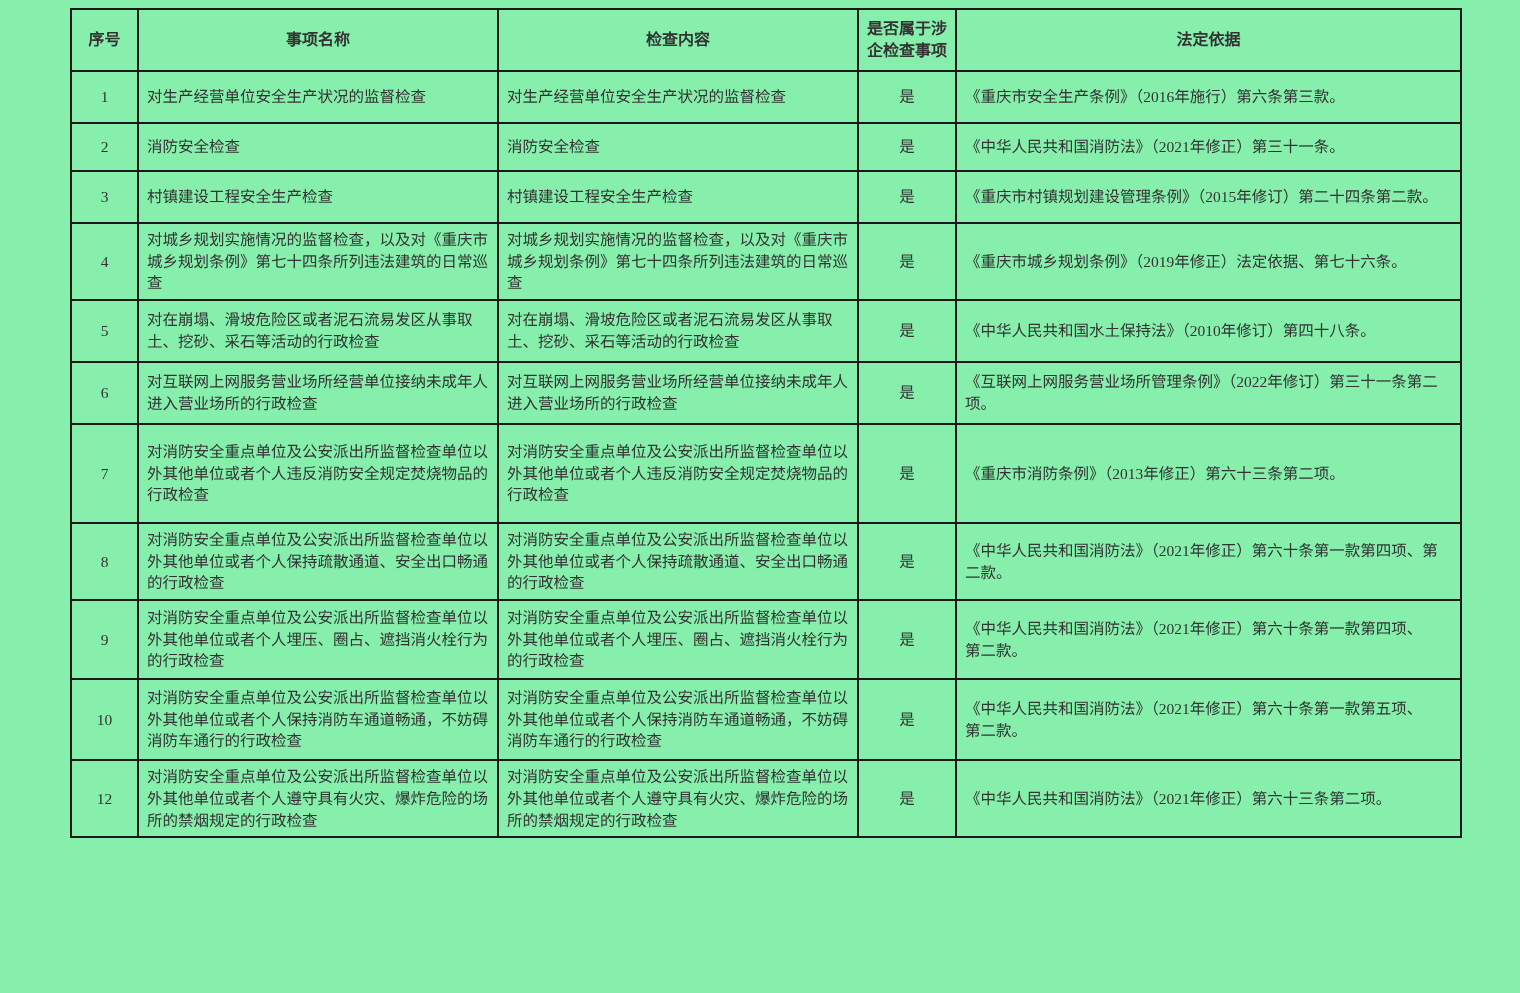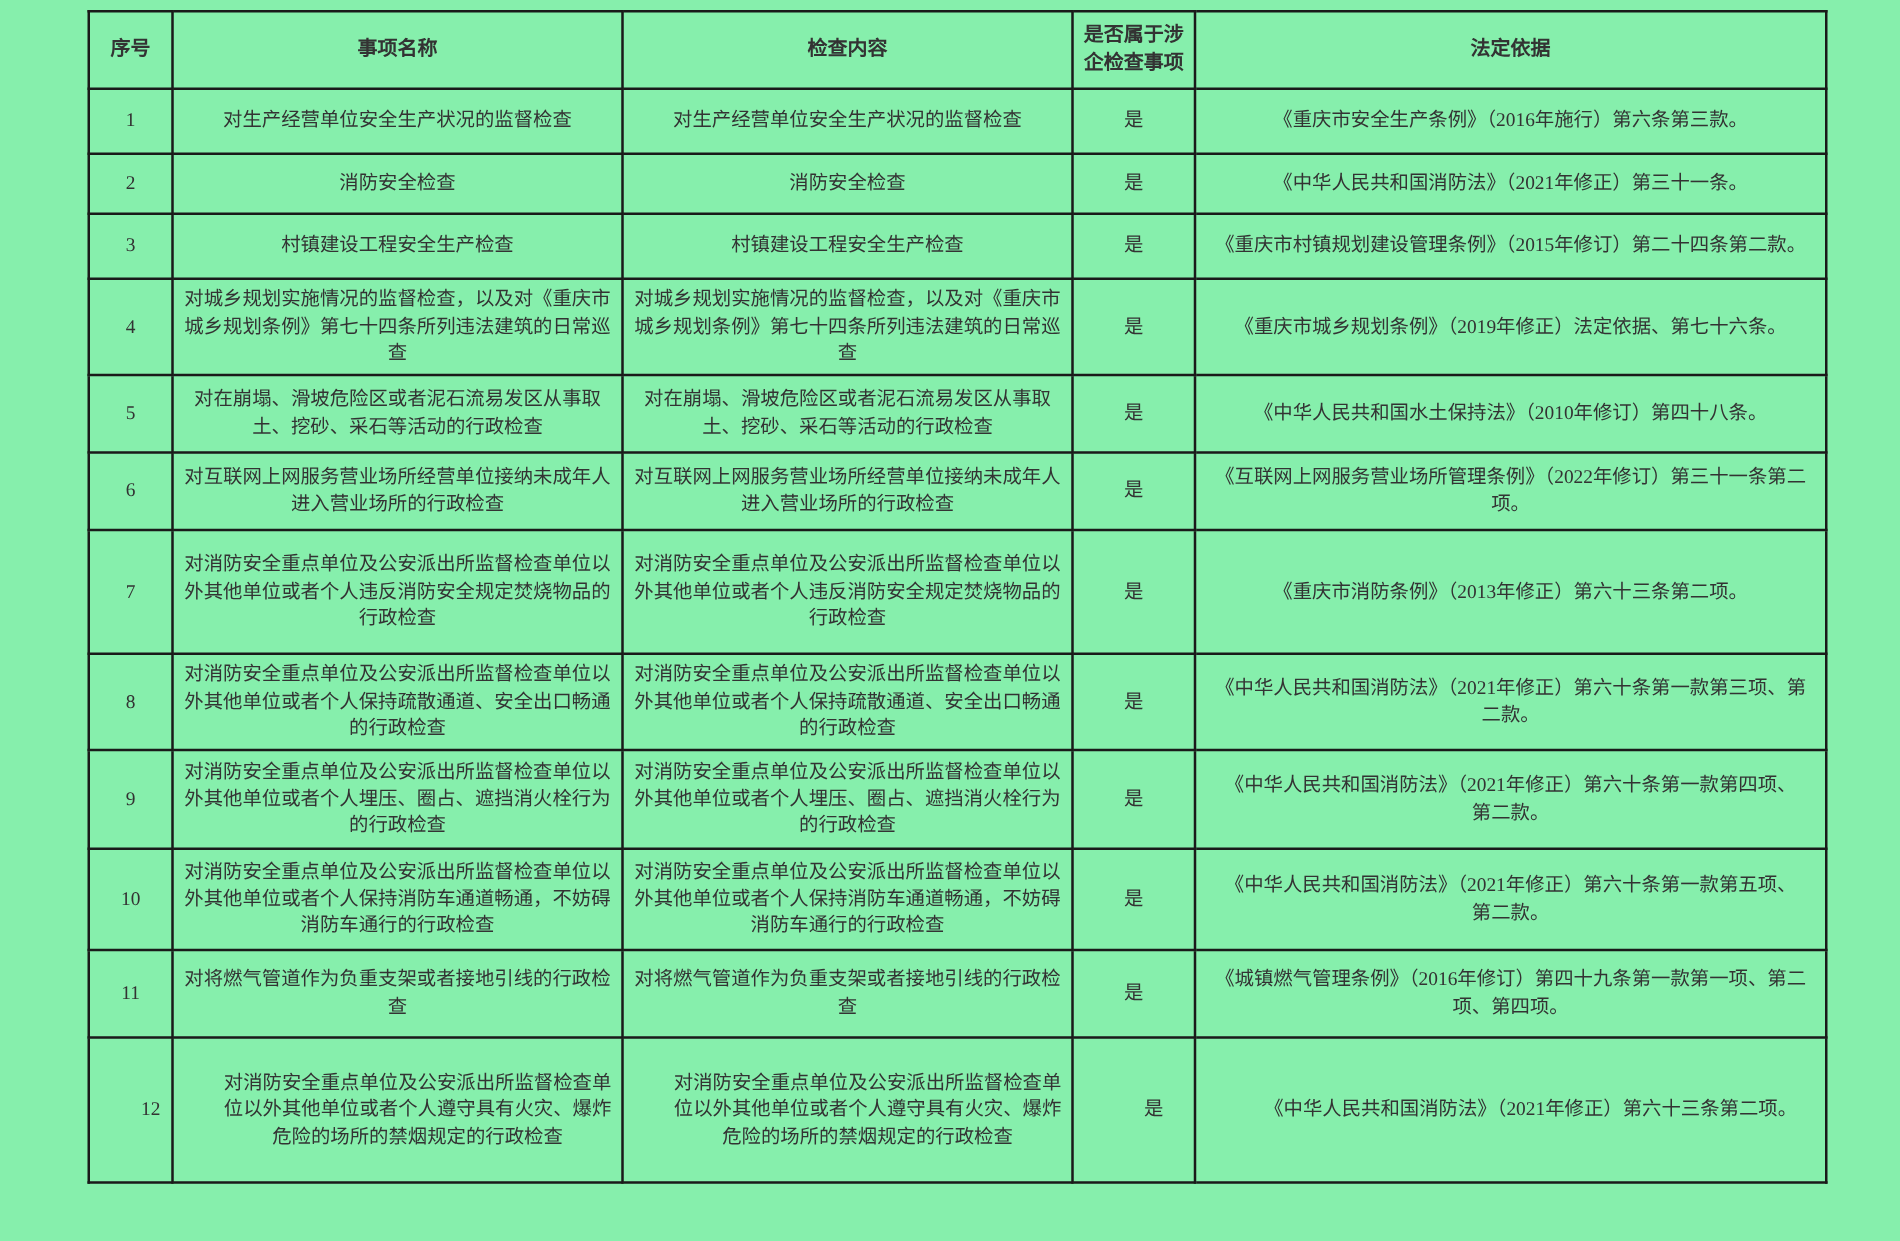--- a/index.html
+++ b/index.html
@@ -37,21 +37,21 @@
     font-size: 16px;
     font-weight: bold;
     text-align: center;
     height: 62px;
     padding: 4px 6px;
   }
   td.c-no, td.c-yes {
     text-align: center;
   }
   td.c-item, td.c-content, td.c-basis {
-    text-align: center;
+    text-align: left;
   }
   td.c-basis {
     white-space: pre-wrap;
   }
   
   tbody tr:nth-child(1)  td { height: 52px; }
   tbody tr:nth-child(2)  td { height: 48px; }
   tbody tr:nth-child(3)  td { height: 52px; }
   tbody tr:nth-child(4)  td { height: 73px; margin-left: 21px; }
   tbody tr:nth-child(5)  td { height: 62px; }
@@ -139,48 +139,41 @@
     <td class="c-content">对消防安全重点单位及公安派出所监督检查单位以外其他单位或者个人违反消防安全规定焚烧物品的行政检查</td>
     <td class="c-yes">是</td>
     <td class="c-basis">《重庆市消防条例》（2013年修正）第六十三条第二项。</td>
   </tr>
 
   <tr>
     <td class="c-no">8</td>
     <td class="c-item">对消防安全重点单位及公安派出所监督检查单位以外其他单位或者个人保持疏散通道、安全出口畅通的行政检查</td>
     <td class="c-content">对消防安全重点单位及公安派出所监督检查单位以外其他单位或者个人保持疏散通道、安全出口畅通的行政检查</td>
     <td class="c-yes">是</td>
-    <td class="c-basis">《中华人民共和国消防法》（2021年修正）第六十条第一款第三项、第二款。</td>
+    <td class="c-basis">《中华人民共和国消防法》（2021年修正）第六十条第一款第四项、第二款。</td>
   </tr>
 
   <tr>
     <td class="c-no">9</td>
     <td class="c-item">对消防安全重点单位及公安派出所监督检查单位以外其他单位或者个人埋压、圈占、遮挡消火栓行为的行政检查</td>
     <td class="c-content">对消防安全重点单位及公安派出所监督检查单位以外其他单位或者个人埋压、圈占、遮挡消火栓行为的行政检查</td>
     <td class="c-yes">是</td>
     <td class="c-basis">《中华人民共和国消防法》（2021年修正）第六十条第一款第四项、
 第二款。</td>
   </tr>
 
   <tr>
     <td class="c-no">10</td>
     <td class="c-item">对消防安全重点单位及公安派出所监督检查单位以外其他单位或者个人保持消防车通道畅通，不妨碍消防车通行的行政检查</td>
     <td class="c-content">对消防安全重点单位及公安派出所监督检查单位以外其他单位或者个人保持消防车通道畅通，不妨碍消防车通行的行政检查</td>
     <td class="c-yes">是</td>
     <td class="c-basis">《中华人民共和国消防法》（2021年修正）第六十条第一款第五项、
 第二款。</td>
   </tr>
 
-  <tr>
-    <td class="c-no">11</td>
-    <td class="c-item">对将燃气管道作为负重支架或者接地引线的行政检查</td>
-    <td class="c-content">对将燃气管道作为负重支架或者接地引线的行政检查</td>
-    <td class="c-yes">是</td>
-    <td class="c-basis">《城镇燃气管理条例》（2016年修订）第四十九条第一款第一项、第二项、第四项。</td>
-  </tr>
 
   <tr>
     <td class="c-no">12</td>
     <td class="c-item">对消防安全重点单位及公安派出所监督检查单位以外其他单位或者个人遵守具有火灾、爆炸危险的场所的禁烟规定的行政检查</td>
     <td class="c-content">对消防安全重点单位及公安派出所监督检查单位以外其他单位或者个人遵守具有火灾、爆炸危险的场所的禁烟规定的行政检查</td>
     <td class="c-yes">是</td>
     <td class="c-basis">《中华人民共和国消防法》（2021年修正）第六十三条第二项。</td>
   </tr>
 </tbody>
   </table>

